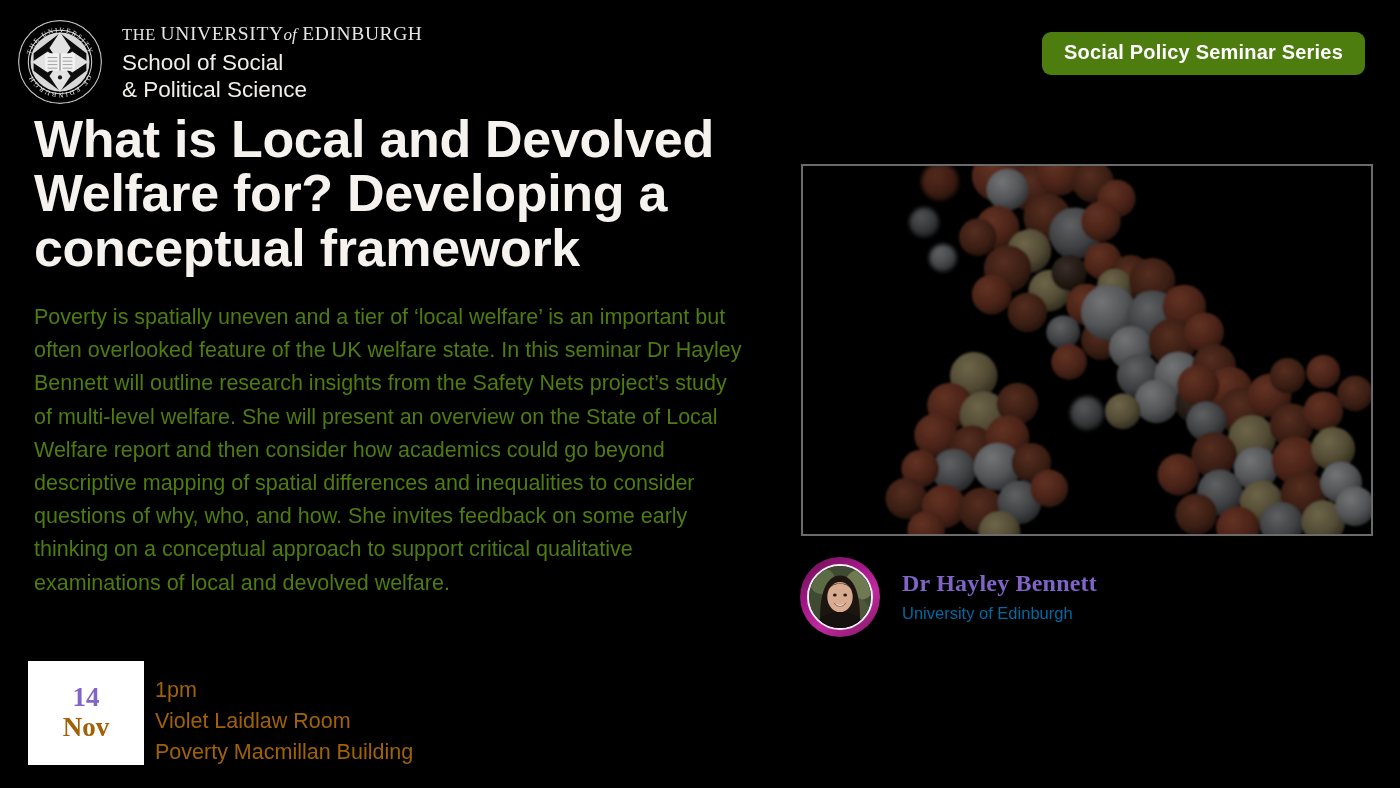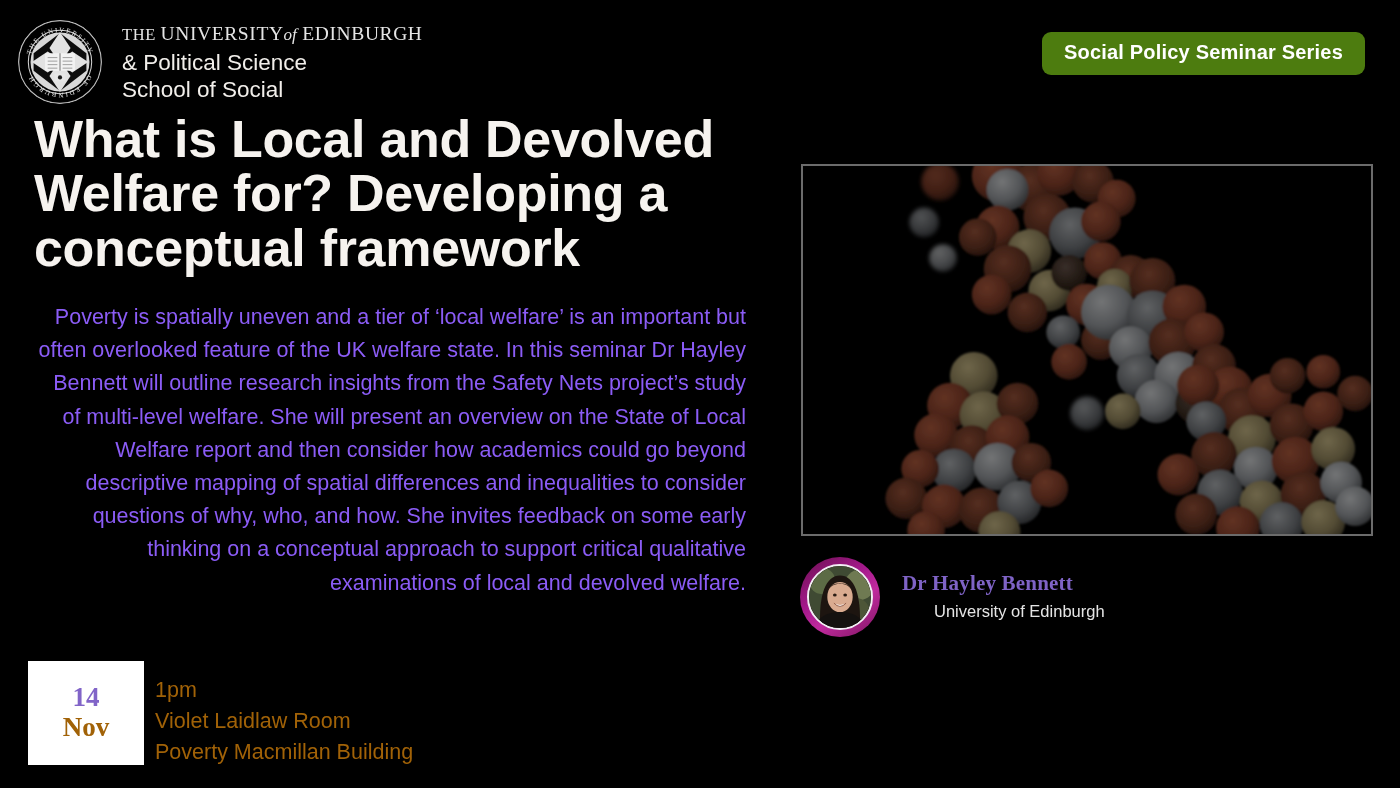--- a/index.html
+++ b/index.html
@@ -95,23 +95,22 @@
     color: #f6f3ef;
     letter-spacing: -0.3px;
     max-width: 700px;
   }
 
   .abstract {
     margin-top: 26px;
     font-family: "Liberation Sans", sans-serif;
     font-size: 21.5px;
     line-height: 1.545;
-    color: #8b5cf6;
+    color: #4d7c0f;
     max-width: 712px;
-    text-align: right;
   }
 
   
   .event-row {
     position: absolute;
     left: 28px;
     top: 661px;
     display: flex;
     align-items: flex-start;
     gap: 11px;
@@ -191,32 +190,31 @@
     border: 2px solid #f2eef4;
     overflow: hidden;
     background: #2a2418;
   }
   .avatar-inner svg { display: block; width: 100%; height: 100%; }
 
   .speaker-text { padding-bottom: 2px; }
   .speaker-name {
     font-family: "Liberation Serif", serif;
     font-weight: bold;
-    font-size: 21px;
+    font-size: 24px;
     color: #7f63c6;
     line-height: 1.3;
     letter-spacing: 0.2px;
   }
   .speaker-affil {
     font-family: "Liberation Sans", sans-serif;
     font-size: 16.5px;
-    color: #e5e5e5;
+    color: #0369a1;
     line-height: 1.35;
     margin-top: 3px;
-    margin-left: 32px;
   }
 </style>
 </head>
 <body>
 
 <div class="poster">
 
   <div class="brand">
 
     <svg class="crest" viewBox="0 0 100 100">
@@ -260,22 +258,22 @@
         </text>
         <text font-family="Liberation Serif, serif" font-size="7.6" fill="#efefef" letter-spacing="2.0">
           <textPath href="#arcBot" startOffset="50%" text-anchor="middle">OF EDINBURGH</textPath>
         </text>
       </g>
     </svg>
 
     <div class="wordmark">
       <div class="wordmark-top"><span class="sc">THE</span><span class="sc"> </span><span class="cap">UNIVERSITY</span><span class="of">of</span><span class="cap"> </span><span class="cap">EDINBURGH</span></div>
       <div class="wordmark-sub">
+        <div>School of Social</div>
         <div>&amp; Political Science</div>
-        <div>School of Social</div>
       </div>
     </div>
   </div>
 
   <div class="series-badge">Social Policy Seminar Series</div>
 
   <div class="left-col">
     <h1 class="title">What is Local and Devolved Welfare for? Developing a conceptual framework</h1>
     <p class="abstract">Poverty is spatially uneven and a tier of ‘local welfare’ is an important but often overlooked feature of the UK welfare state. In this seminar Dr Hayley Bennett will outline research insights from the Safety Nets project’s study of multi-level welfare. She will present an overview on the State of Local Welfare report and then consider how academics could go beyond descriptive mapping of spatial differences and inequalities to consider questions of why, who, and how. She invites feedback on some early thinking on a conceptual approach to support critical qualitative examinations of local and devolved welfare.</p>
   </div>

